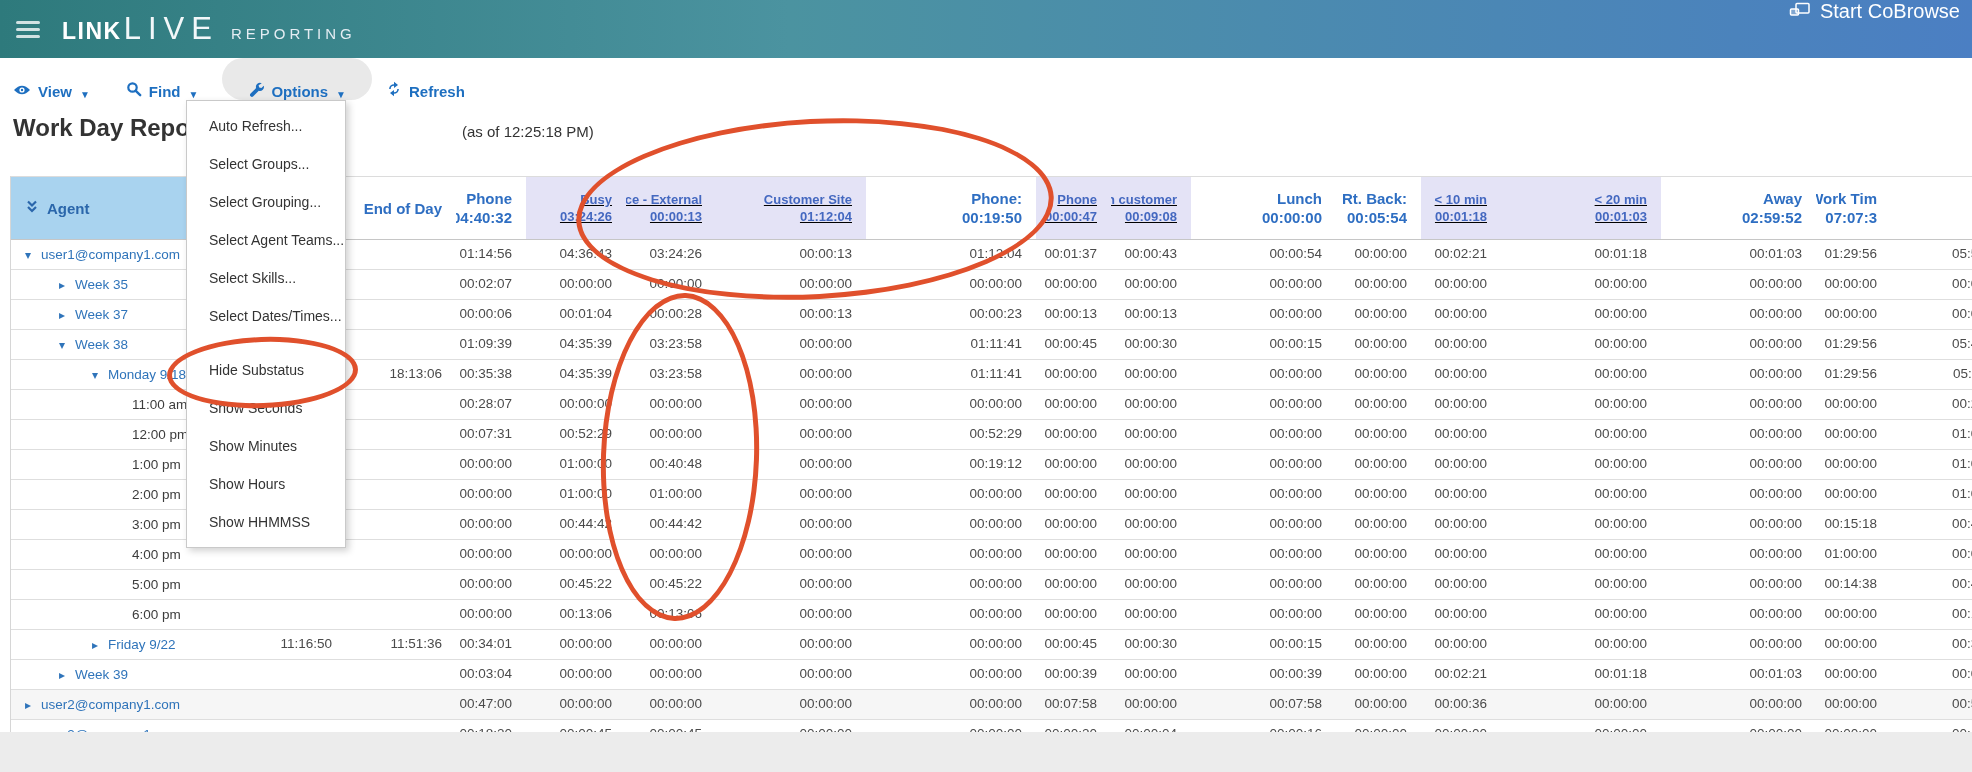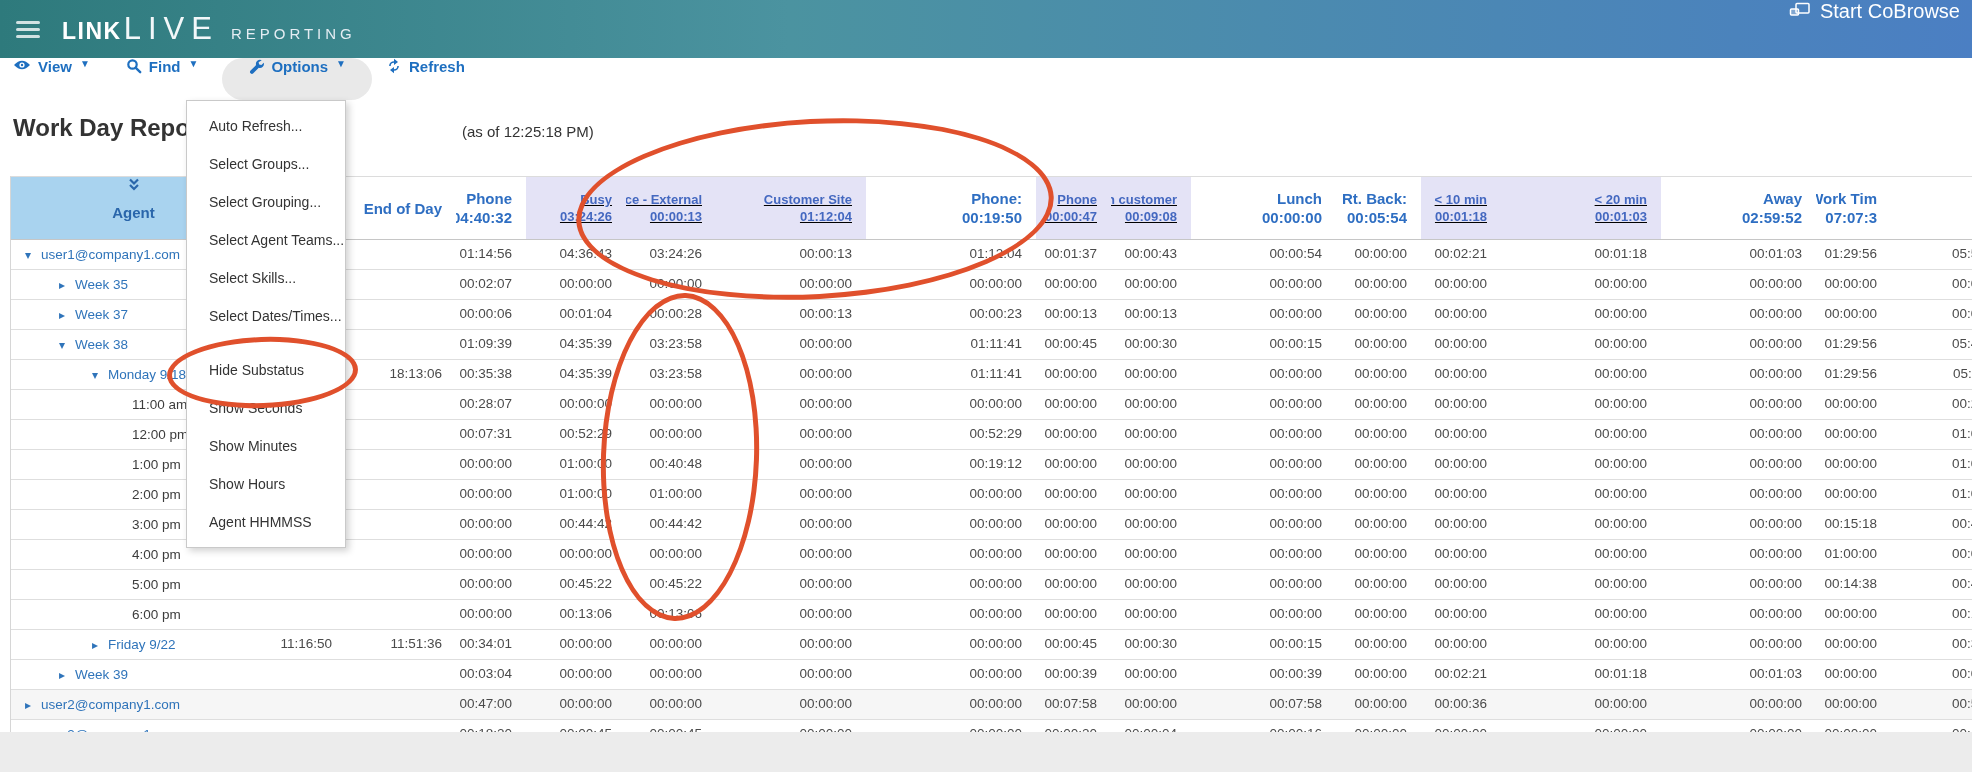--- a/index.html
+++ b/index.html
@@ -13,42 +13,42 @@
   .burger i{display:block;height:3px;border-radius:2px;background:rgba(255,255,255,.78);margin:4px 0;}
   .logo{display:flex;align-items:baseline;margin-left:22px;}
   .lg-link{font-size:23px;font-weight:700;color:#fff;letter-spacing:1.5px;}
   .lg-live{font-size:31px;font-weight:300;color:#f2f7f9;letter-spacing:7px;margin-left:2px;}
   .lg-rep{font-size:15px;color:#e4edf3;letter-spacing:4px;margin-left:12px;}
   .cobrowse{position:absolute;right:8px;top:0;height:58px;display:flex;align-items:flex-start;gap:9px;
             color:#fff;font-size:20px;cursor:pointer;padding:0 4px;}
 
   
   .toolbar{height:42px;display:flex;align-items:stretch;font-size:15px;font-weight:700;color:#1e6fc0;background:#fff;}
-  .tbtn{display:flex;align-items:flex-start;gap:7px;cursor:pointer;}
+  .tbtn{display:flex;align-items:flex-end;gap:7px;cursor:pointer;}
   #btn-view{padding-left:13px;}
   #btn-find{margin-left:36px;}
   #btn-options{margin-left:24px;background:#e9e9e9;padding:0 26px;border-radius:21px;}
   #btn-refresh{margin-left:14px;}
   .caret{font-size:10px;margin-left:1px;}
 
   
   #page-title{position:absolute;left:13px;top:114px;font-size:24px;font-weight:700;color:#333;}
   #as-of{position:absolute;left:462px;top:123px;font-size:15px;color:#333;}
 
   
   .report{position:absolute;left:10px;top:176px;width:2000px;border-top:1px solid #dcdcdc;
           border-left:1px solid #d6d6d6;background:#fff;}
   .grid{display:grid;grid-template-columns:245px 90px 110px 70px 100px 90px 150px 170px 75px 80px 145px 85px 80px 160px 155px 75px 120px;}
   .thead{height:62px;border-bottom:1px solid #c6c6c6;}
   .hc{display:flex;flex-direction:column;justify-content:center;align-items:flex-end;
       padding-right:14px;box-sizing:border-box;overflow:hidden;white-space:nowrap;}
   .hc.main .lbl,.hc.main .tot{font-size:15px;font-weight:700;color:#2e6ec2;line-height:19px;}
   .hc.sub{background:#e4e3f6;text-decoration:underline;}
   .hc.sub .lbl,.hc.sub .tot{font-size:13px;font-weight:600;color:#4468c0;line-height:17px;}
-  .hc.agent{background:#a9d3ef;flex-direction:column;justify-content:flex-start;align-items:center;
+  .hc.agent{background:#a9d3ef;flex-direction:row;justify-content:flex-start;align-items:center;
             padding-left:14px;gap:8px;cursor:pointer;}
   .hc.agent .lbl{font-size:15px;font-weight:700;color:#2a66ab;}
   .row{height:29px;border-bottom:1px solid #dedede;background:#fff;}
   .row.shaded{background:#f6f6f6;}
   .cell{font-size:13.5px;color:#4a4a4a;line-height:28px;text-align:right;padding-right:14px;
         box-sizing:border-box;overflow:hidden;white-space:nowrap;}
   .acell{display:flex;align-items:center;padding-right:0;text-align:left;cursor:pointer;}
   .sp{display:inline-block;height:1px;flex:0 0 auto;}
   .tri{flex:0 0 16px;font-size:12px;color:#2f74ba;}
   .albl{font-size:13.5px;white-space:nowrap;}
@@ -599,20 +599,20 @@
     <div class="mi">Auto Refresh...</div>
     <div class="mi">Select Groups...</div>
     <div class="mi">Select Grouping...</div>
     <div class="mi">Select Agent Teams...</div>
     <div class="mi">Select Skills...</div>
     <div class="mi">Select Dates/Times...</div>
     <div class="mi gap">Hide Substatus</div>
     <div class="mi">Show Seconds</div>
     <div class="mi">Show Minutes</div>
     <div class="mi">Show Hours</div>
-    <div class="mi">Agent HHMMSS</div>
+    <div class="mi">Show HHMMSS</div>
   </div>
 
 <div class="strip"></div>
 
 <div class="ellipse" id="ell-header" style="border-color: rgb(224, 80, 44);"></div>
 <div class="ellipse" id="ell-menu" style="border-color: rgb(224, 80, 44);"></div>
 <div class="ellipse" id="ell-column" style="border-color: rgb(224, 80, 44);"></div>
 
 </body></html>

